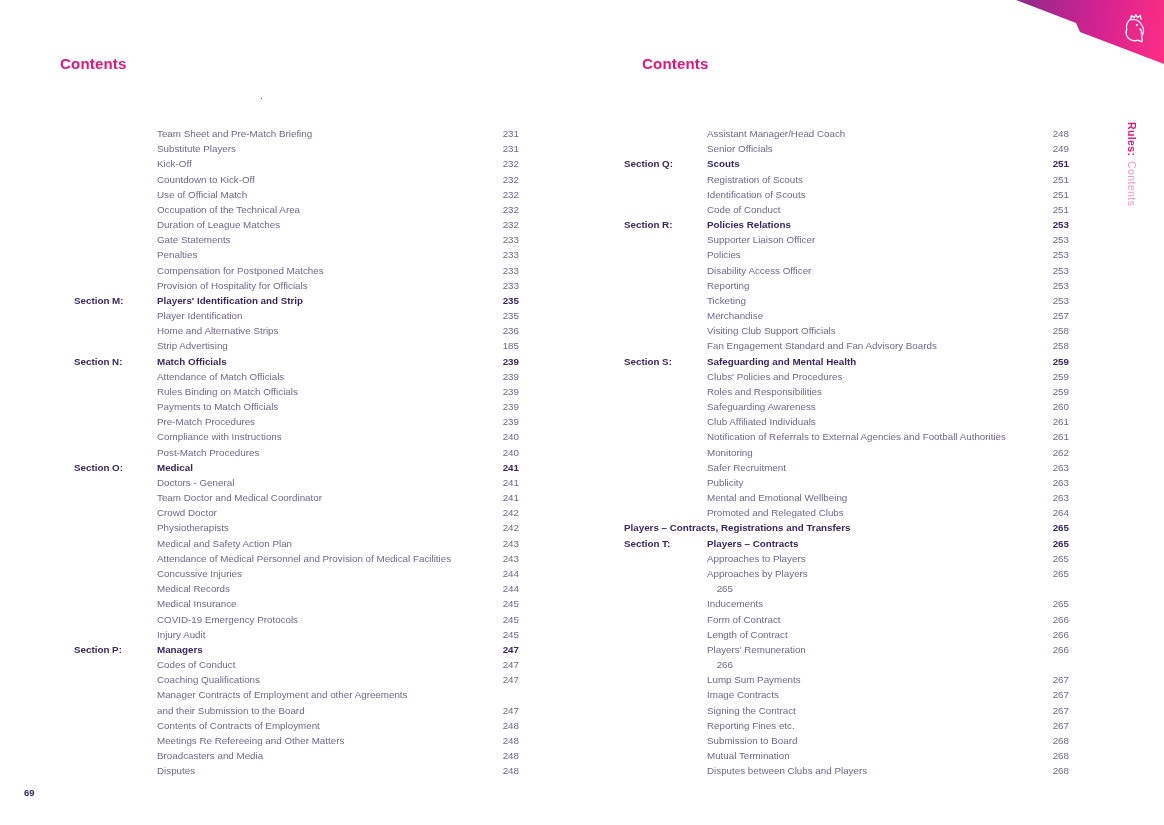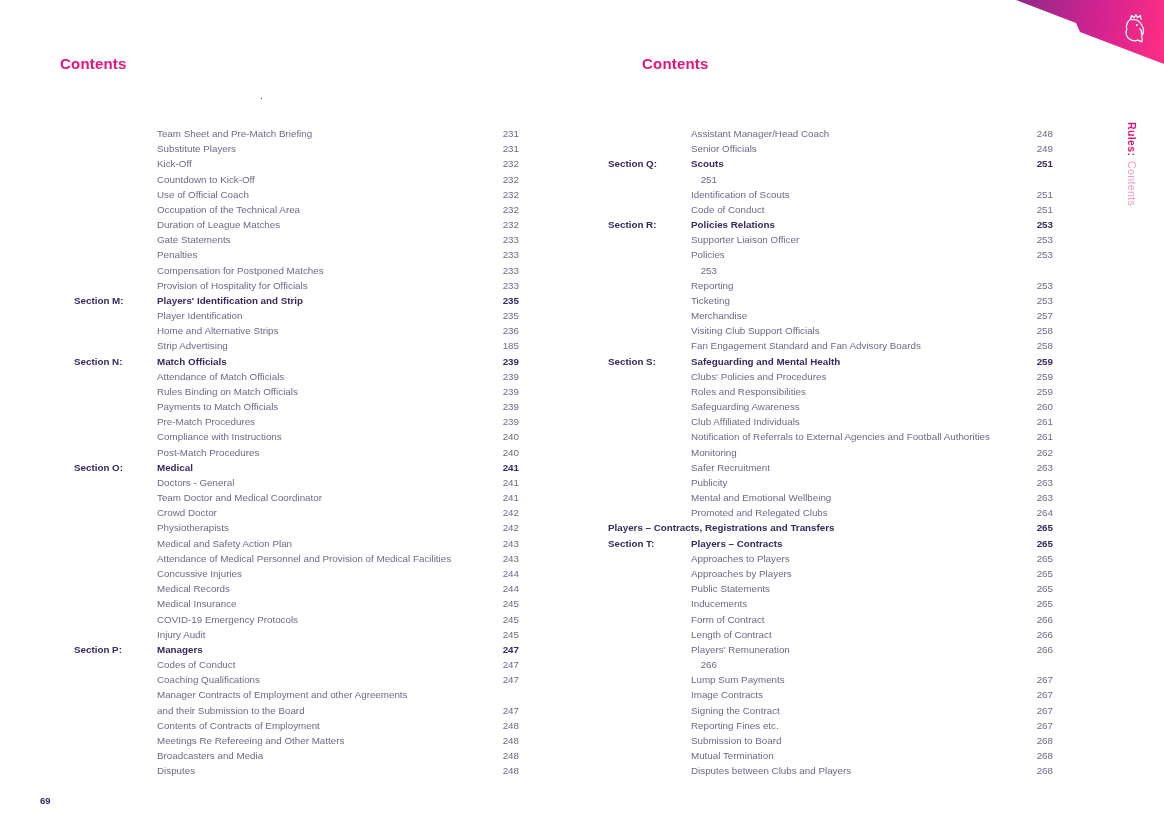--- a/index.html
+++ b/index.html
@@ -30,37 +30,37 @@
   .page-heading{
     position:absolute;top:55px;
     font-size:15px;font-weight:bold;color:#e8127c;letter-spacing:.2px;
   }
   .page-heading.left{left:60px;}
   .page-heading.right{left:642px;}
   .stray-mark{position:absolute;left:260px;top:90px;font-size:10px;color:#4a4161;}
   
   .toc{position:absolute;top:126px;width:445px;}
   .toc.left{left:74px;}
-  .toc.right{left:608px;}
+  .toc.right{left:624px;}
   .toc-row{
     display:flex;align-items:flex-end;
     font-size:9.8px;line-height:15.17px;color:#6f6888;
   }
   .toc-label{
     flex:none;width:83px;font-weight:bold;color:#38285c;white-space:nowrap;
   }
   .toc-title{flex:1;white-space:nowrap;}
   .toc-page{flex:none;min-width:26px;text-align:right;}
   .toc-row.bold{font-weight:bold;color:#38285c;}
   
   .folio{
     position:absolute;top:787px;
     font-size:9.5px;font-weight:bold;color:#38285c;
   }
-  .folio.left{left:40px;margin-top:8px;}
+  .folio.left{left:24px;}
   .folio.right{left:1189px;font-style:italic;}
 </style>
 </head>
 <body>
 
 <div class="ribbon"></div>
 <svg class="lion" viewBox="0 0 24 28" fill="none" stroke="#ffffff" stroke-width="1.1" stroke-linecap="round" stroke-linejoin="round">
   <path d="M8 5.5 L9 2.2 L11.3 4.2 L12.8 1.5 L14.2 4.2 L16.6 2.2 L17.4 5.5"></path>
   <path d="M8 5.5 C5.2 7.5 3.8 11.2 4.8 14.2 C3.4 17 4.4 21 7.2 22.8 C9.2 24.2 12 24.7 14.4 23.8 L18 25.3 C18.5 23.4 18.3 21.8 17.7 20.4 C19.6 17.6 19.9 13.6 18 10.7 C16.6 8.3 14.2 5.8 11.2 5.8 Z"></path>
   <circle cx="13.6" cy="10.6" r="0.9" fill="#ffffff" stroke="none"></circle>
@@ -91,21 +91,21 @@
       <span class="toc-title">Kick-Off</span>
       <span class="toc-page">232</span>
     </div>
     <div class="toc-row">
       <span class="toc-label"></span>
       <span class="toc-title">Countdown to Kick-Off</span>
       <span class="toc-page">232</span>
     </div>
     <div class="toc-row">
       <span class="toc-label"></span>
-      <span class="toc-title">Use of Official Coach</span>
+      <span class="toc-title">Use of Official Match</span>
       <span class="toc-page">232</span>
     </div>
     <div class="toc-row">
       <span class="toc-label"></span>
       <span class="toc-title">Occupation of the Technical Area</span>
       <span class="toc-page">232</span>
     </div>
     <div class="toc-row">
       <span class="toc-label"></span>
       <span class="toc-title">Duration of League Matches</span>
@@ -298,20 +298,21 @@
       <span class="toc-title">Senior Officials</span>
       <span class="toc-page">249</span>
     </div>
     <div class="toc-row bold">
       <span class="toc-label">Section Q:</span>
       <span class="toc-title">Scouts</span>
       <span class="toc-page">251</span>
     </div>
     <div class="toc-row">
       <span class="toc-label"></span>
+      <span class="toc-title">Registration of Scouts</span>
       <span class="toc-page">251</span>
     </div>
     <div class="toc-row">
       <span class="toc-label"></span>
       <span class="toc-title">Identification of Scouts</span>
       <span class="toc-page">251</span>
     </div>
     <div class="toc-row">
       <span class="toc-label"></span>
       <span class="toc-title">Code of Conduct</span>
@@ -327,20 +328,21 @@
       <span class="toc-title">Supporter Liaison Officer</span>
       <span class="toc-page">253</span>
     </div>
     <div class="toc-row">
       <span class="toc-label"></span>
       <span class="toc-title">Policies</span>
       <span class="toc-page">253</span>
     </div>
     <div class="toc-row">
       <span class="toc-label"></span>
+      <span class="toc-title">Disability Access Officer</span>
       <span class="toc-page">253</span>
     </div>
     <div class="toc-row">
       <span class="toc-label"></span>
       <span class="toc-title">Reporting</span>
       <span class="toc-page">253</span>
     </div>
     <div class="toc-row">
       <span class="toc-label"></span>
       <span class="toc-title">Ticketing</span>
@@ -430,21 +432,20 @@
       <span class="toc-title">Approaches to Players</span>
       <span class="toc-page">265</span>
     </div>
     <div class="toc-row">
       <span class="toc-label"></span>
       <span class="toc-title">Approaches by Players</span>
       <span class="toc-page">265</span>
     </div>
     <div class="toc-row">
       <span class="toc-label"></span>
-      <span class="toc-title">Public Statements</span>
       <span class="toc-page">265</span>
     </div>
     <div class="toc-row">
       <span class="toc-label"></span>
       <span class="toc-title">Inducements</span>
       <span class="toc-page">265</span>
     </div>
     <div class="toc-row">
       <span class="toc-label"></span>
       <span class="toc-title">Form of Contract</span>

